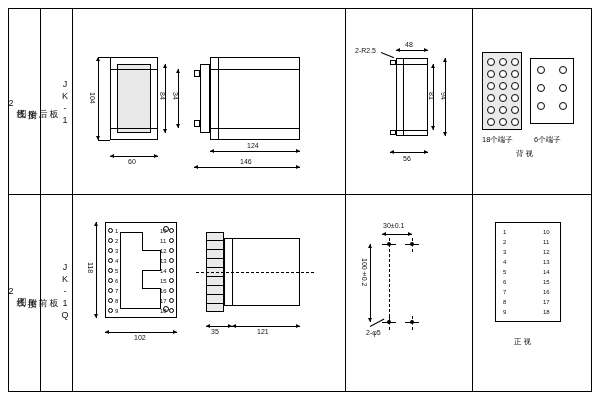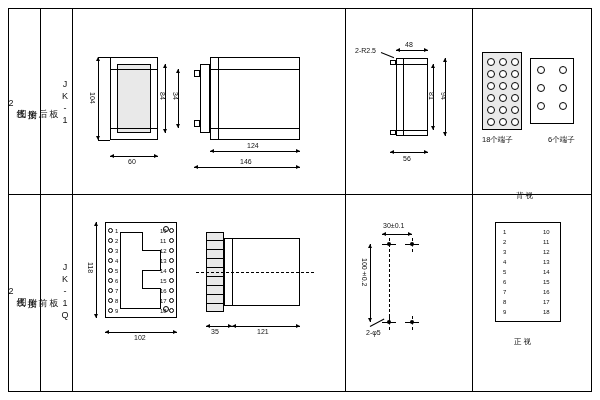--- a/index.html
+++ b/index.html
@@ -182,22 +182,22 @@
     <div class="circ" style="left:511px;top:118px;width:8px;height:8px;"></div>
 
     <div class="circ" style="left:537px;top:66px;width:8px;height:8px;"></div>
     <div class="circ" style="left:559px;top:66px;width:8px;height:8px;"></div>
     <div class="circ" style="left:537px;top:84px;width:8px;height:8px;"></div>
     <div class="circ" style="left:559px;top:84px;width:8px;height:8px;"></div>
     <div class="circ" style="left:537px;top:102px;width:8px;height:8px;"></div>
     <div class="circ" style="left:559px;top:102px;width:8px;height:8px;"></div>
 
     <div class="lbl cn" style="left:482px;top:136px;">18个端子</div>
-    <div class="lbl cn" style="left:548px;top:136px;">6个端子</div>
-    <div class="lbl cn" style="left:516px;top:150px;margin-top:42px;">背   视</div>
+    <div class="lbl cn" style="left:534px;top:136px;">6个端子</div>
+    <div class="lbl cn" style="left:516px;top:150px;">背   视</div>
   </div>
 
   <div class="vtext" style="left:12px;top:262px;width:26px;height:60px;">附
 图
 2</div>
   <div class="vtext" style="left:44px;top:222px;width:26px;height:140px;">JK-1Q
 板
 前
 接
 线</div>

